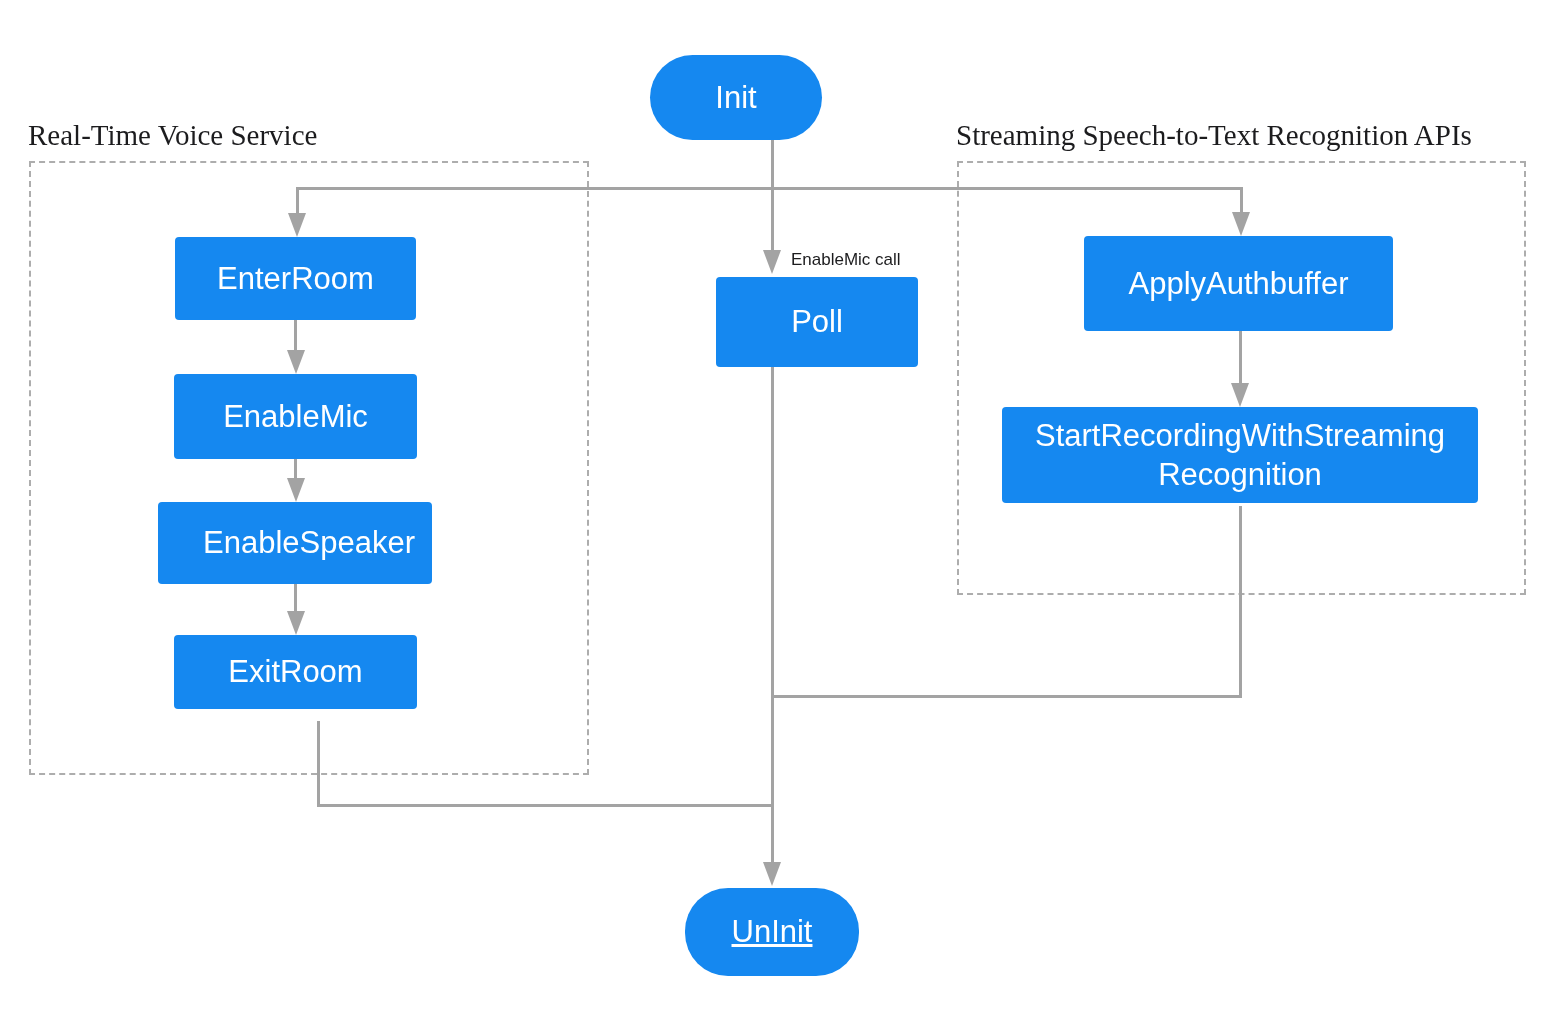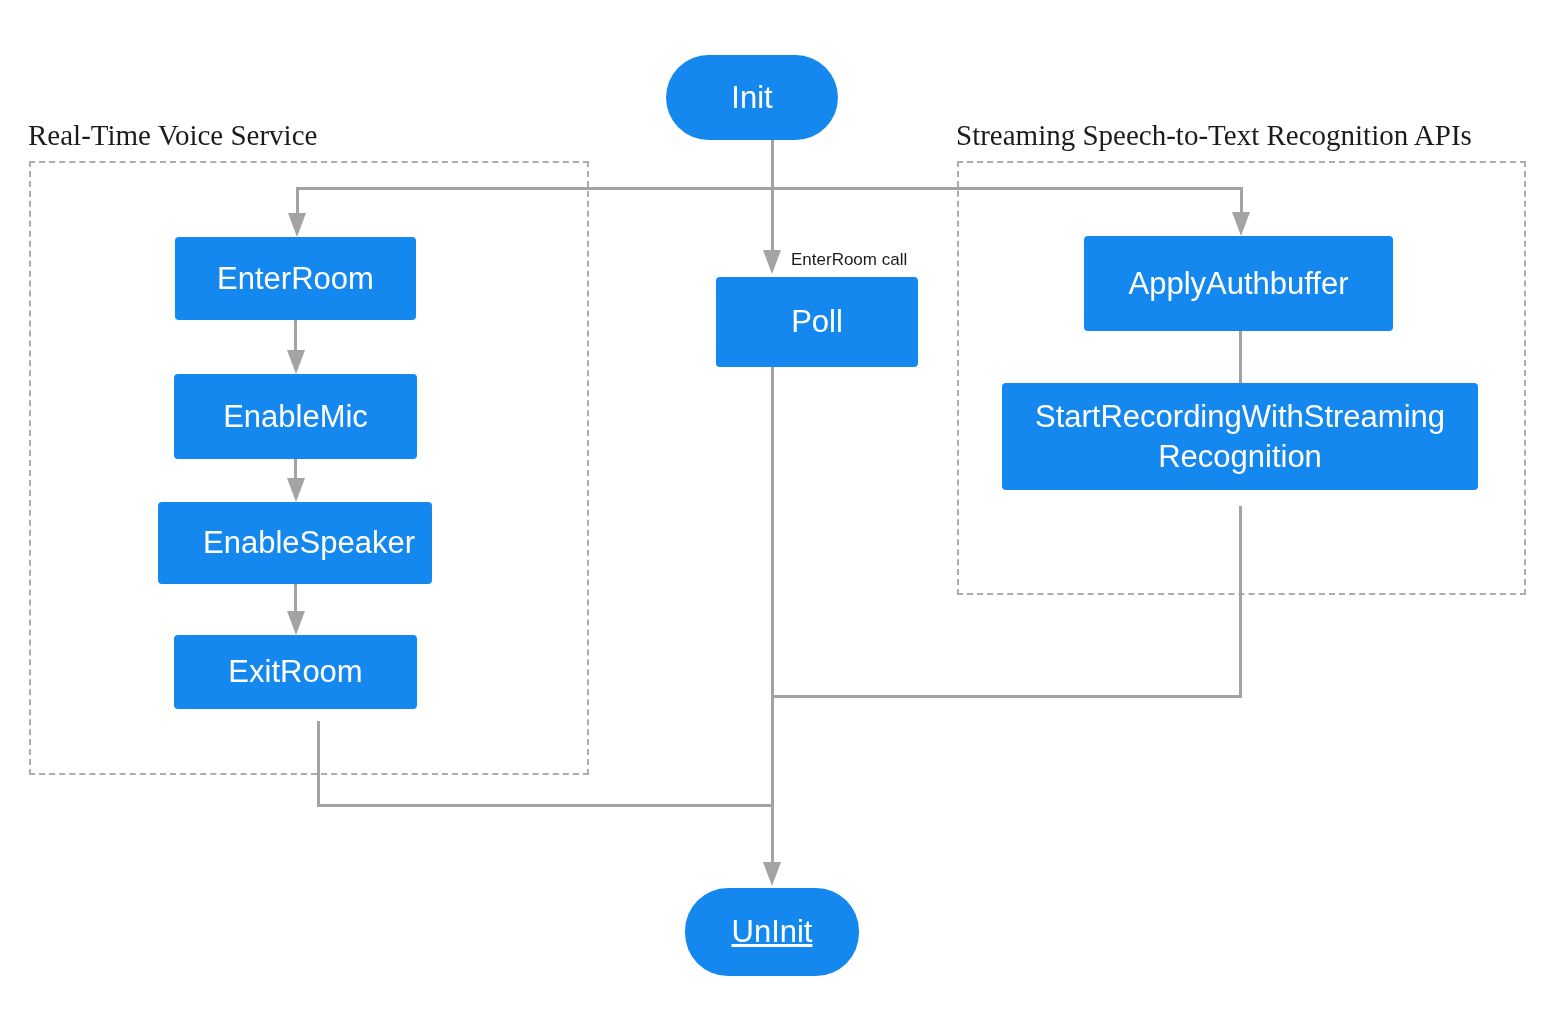--- a/index.html
+++ b/index.html
@@ -106,37 +106,37 @@
 
   <div class="vline" style="left:1238.5px;top:331px;height:53px;"></div>
   <div class="arrowhead" style="left:1231px;top:383px;"></div>
 
   <div class="vline" style="left:1238.5px;top:506px;height:192px;"></div>
   <div class="hline" style="left:770.5px;top:695px;width:471px;"></div>
 
   <div class="vline" style="left:770.5px;top:367px;height:495px;"></div>
   <div class="arrowhead" style="left:763px;top:862px;"></div>
 
-  <div class="node pill" style="left:666px;top:55px;width:172px;height:85px;">Init</div>
+  <div class="node pill" style="left:650px;top:55px;width:172px;height:85px;">Init</div>
 
   <div class="node" style="left:174px;top:374px;width:243px;height:85px;">EnableMic</div>
 
   <div class="node" style="left:175px;top:237px;width:241px;height:83px;">EnterRoom</div>
 
   <div class="node" style="left:158px;top:502px;width:274px;height:82px;padding-left:28px;">EnableSpeaker</div>
 
   <div class="node" style="left:174px;top:635px;width:243px;height:74px;">ExitRoom</div>
 
   <div class="node" style="left:670px;top:277px;width:202px;height:90px;margin-left:46px;">Poll</div>
 
-  <div class="note" style="left:791px;top:250px;">EnterRoom call</div>
+  <div class="note" style="left:791px;top:250px;">EnableMic call</div>
 
   <div class="node" style="left:1084px;top:236px;width:309px;height:95px;">ApplyAuthbuffer</div>
 
-  <div class="node" style="left:1002px;top:383px;width:476px;height:107px;">
+  <div class="node" style="left:1002px;top:407px;width:476px;height:96px;">
     <div>
       <span style="display:block;">StartRecordingWithStreaming</span>
       <span style="display:block;">Recognition</span>
     </div>
   </div>
 
   <div class="node pill" style="left:685px;top:888px;width:174px;height:88px;text-decoration:underline;">UnInit</div>
 
 </div>
 

